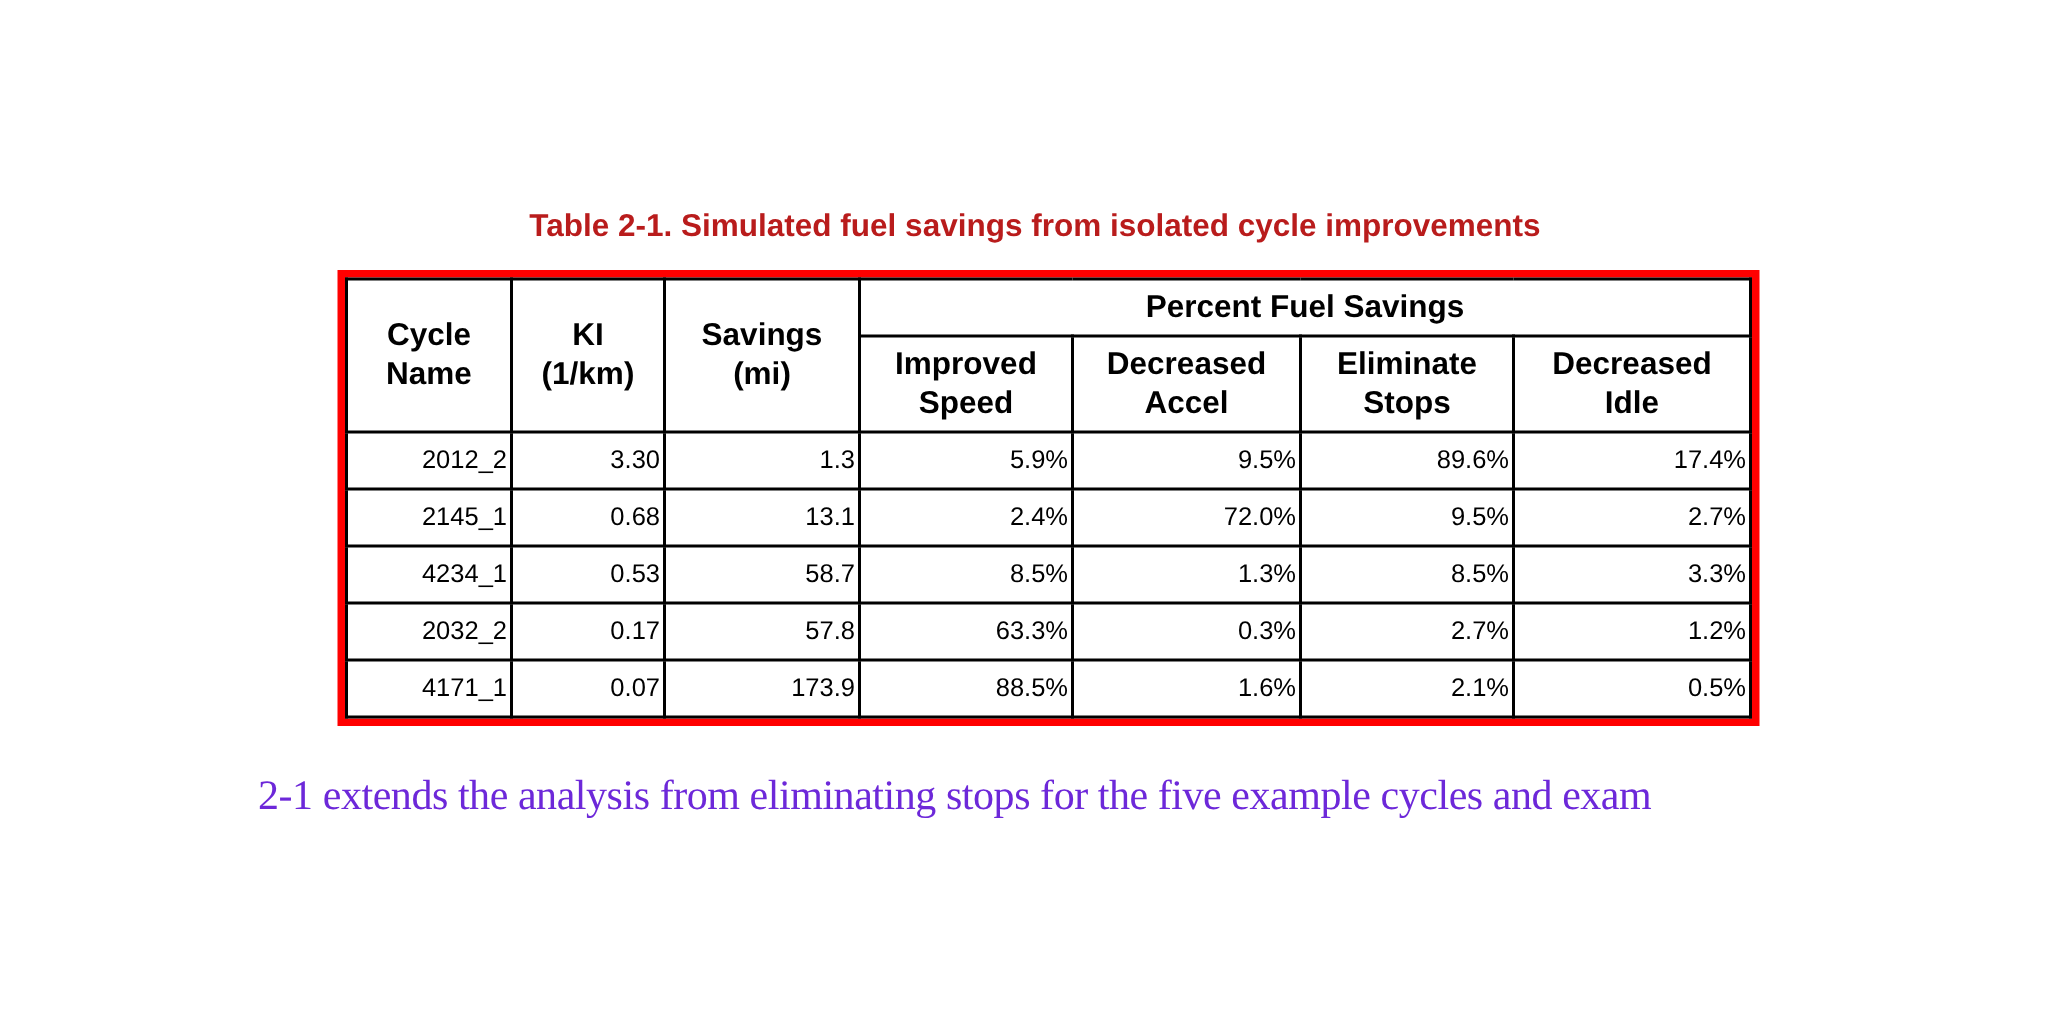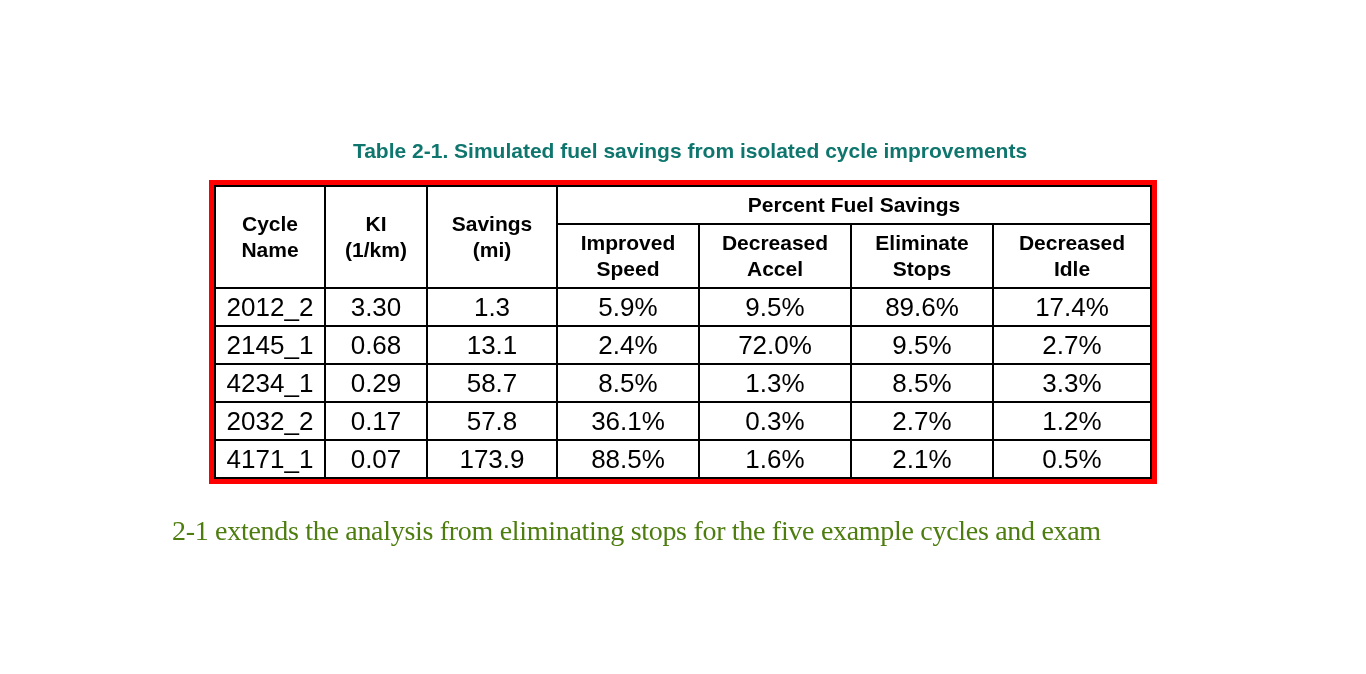--- a/index.html
+++ b/index.html
@@ -18,26 +18,26 @@
 
   .caption-title {
     position: absolute;
     left: 209px;
     top: 139px;
     width: 962px;
     text-align: center;
     font-weight: bold;
     font-size: 21px;
     letter-spacing: 0px;
-    color: #0f766e;
+    color: #b91c1c;
   }
 
   .table-frame {
     position: absolute;
-    left: 209px;
+    left: 225px;
     top: 180px;
     border: 5px solid var(--frame, #ff0000);
     background: var(--background, #ffffff);
     display: inline-block;
   }
 
   table.fuel-table {
     border-collapse: collapse;
     table-layout: fixed;
   }
@@ -64,33 +64,34 @@
     font-size: 21px;
     line-height: 1.25;
     white-space: pre-line;
   }
 
   tr.group-row th { height: 36px; }
   tr.subhead-row th { height: 62px; }
 
   table.fuel-table tbody td {
     height: 36px;
-    font-size: 26px;
+    font-size: 17px;
     font-weight: normal;
+    text-align: right;
   }
 
   .body-text {
     position: absolute;
     left: 172px;
     top: 515px;
     width: 1160px;
     font-family: "Liberation Serif", serif;
     font-size: 28px;
     letter-spacing: -0.3px;
-    color: #4d7c0f;
+    color: #6d28d9;
     white-space: nowrap;
   }
 </style>
 </head>
 <body>
 
 <div class="caption-title">Table 2-1. Simulated fuel savings from isolated cycle improvements</div>
 
 <div class="table-frame">
   <table class="fuel-table">
@@ -138,32 +139,32 @@
         <td>2145_1</td>
         <td>0.68</td>
         <td>13.1</td>
         <td>2.4%</td>
         <td>72.0%</td>
         <td>9.5%</td>
         <td>2.7%</td>
       </tr>
       <tr>
         <td>4234_1</td>
-        <td>0.29</td>
+        <td>0.53</td>
         <td>58.7</td>
         <td>8.5%</td>
         <td>1.3%</td>
         <td>8.5%</td>
         <td>3.3%</td>
       </tr>
       <tr>
         <td>2032_2</td>
         <td>0.17</td>
         <td>57.8</td>
-        <td>36.1%</td>
+        <td>63.3%</td>
         <td>0.3%</td>
         <td>2.7%</td>
         <td>1.2%</td>
       </tr>
       <tr>
         <td>4171_1</td>
         <td>0.07</td>
         <td>173.9</td>
         <td>88.5%</td>
         <td>1.6%</td>

